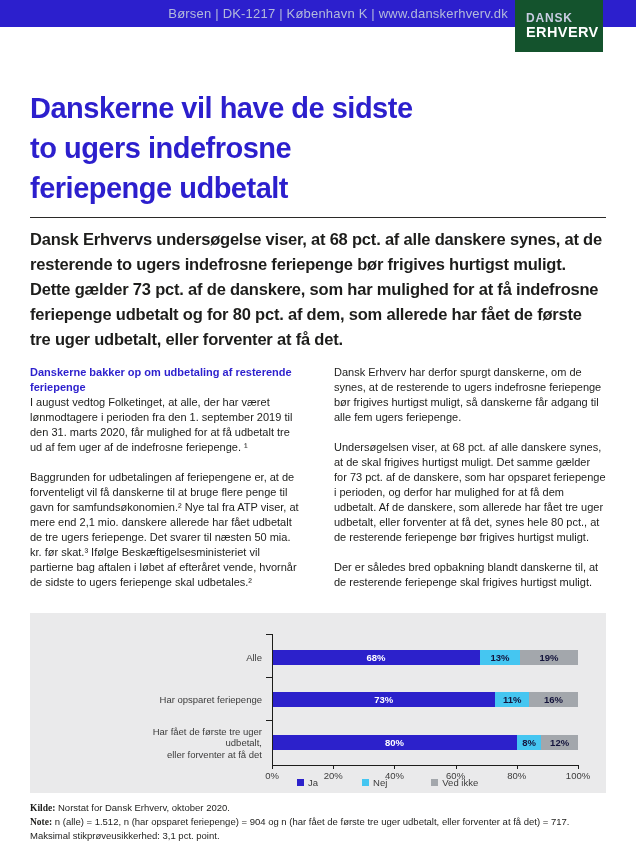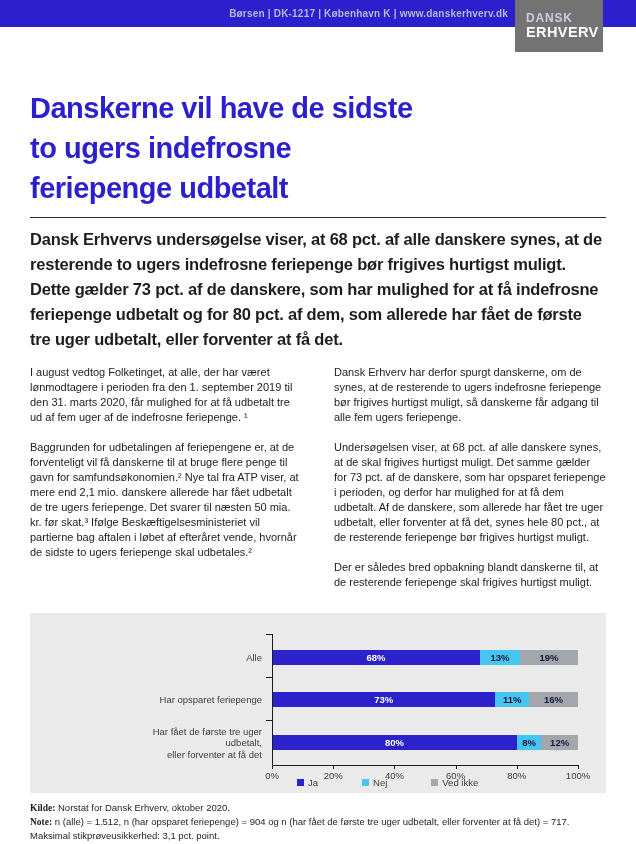--- a/index.html
+++ b/index.html
@@ -3,22 +3,22 @@
 <meta charset="utf-8">
 <style>
   * { margin:0; padding:0; box-sizing:border-box; }
   html,body { background:#ffffff; }
   body { font-family:"Liberation Sans", sans-serif; color:#1d1d1b; }
   .page { position:relative; width:636px; height:844px; background:#fff; overflow:hidden; }
 
   
   .topbar { position:absolute; left:0; top:0; width:636px; height:27px; background:#2c1fcd; }
   .topbar-meta { position:absolute; right:128px; top:0; height:17px; line-height:27px;
-                 font-size:10px; letter-spacing:.2px; color:#b3badb;font-weight:bold; }
-  .logo-block { position:absolute; right:33px; top:0; width:88px; height:52px; background:#737373;
+                 font-size:13px; letter-spacing:.2px; color:#b3badb; }
+  .logo-block { position:absolute; right:33px; top:0; width:88px; height:52px; background:#14532d;
                 display:flex; flex-direction:column; justify-content:center; padding-left:11px; }
   .logo-line1 { font-size:12px; letter-spacing:.8px; color:#c9cde2; font-weight:700; line-height:13px; }
   .logo-line2 { font-size:14.5px; letter-spacing:.4px; color:#ffffff; font-weight:700; line-height:15px; }
 
   
   .content { position:absolute; left:30px; top:88px; width:576px; }
   .title { color:#2c1fcd; font-weight:700; font-size:29px; line-height:40px; letter-spacing:-0.5px; }
   .divider { margin-top:9px; border-top:1.5px solid #2b2a28; }
   .intro { margin-top:9px; font-weight:700; font-size:16.5px; line-height:25px; letter-spacing:-0.2px; }
 
@@ -72,20 +72,21 @@
       <div>to ugers indefrosne</div>
       <div>feriepenge udbetalt</div>
     </div>
 
     <div class="divider"></div>
 
     <div class="intro">Dansk Erhvervs undersøgelse viser, at 68 pct. af alle danskere synes, at de resterende to ugers indefrosne feriepenge bør frigives hurtigst muligt. Dette gælder 73 pct. af de danskere, som har mulighed for at få indefrosne feriepenge udbetalt og for 80 pct. af dem, som allerede har fået de første tre uger udbetalt, eller forventer at få det.</div>
 
     <div class="columns">
       <div class="col">
+        <div class="subheading">Danskerne bakker op om udbetaling af resterende feriepenge</div>
         <p>I august vedtog Folketinget, at alle, der har været lønmodtagere i perioden fra den 1. september 2019 til den 31. marts 2020, får mulighed for at få udbetalt tre ud af fem uger af de indefrosne feriepenge. ¹</p>
         <p>Baggrunden for udbetalingen af feriepengene er, at de forventeligt vil få danskerne til at bruge flere penge til gavn for samfundsøkonomien.² Nye tal fra ATP viser, at mere end 2,1 mio. danskere allerede har fået udbetalt de tre ugers feriepenge. Det svarer til næsten 50 mia. kr. før skat.³ Ifølge Beskæftigelsesministeriet vil partierne bag aftalen i løbet af efteråret vende, hvornår de sidste to ugers feriepenge skal udbetales.²</p>
       </div>
       <div class="col">
         <p>Dansk Erhverv har derfor spurgt danskerne, om de synes, at de resterende to ugers indefrosne feriepenge bør frigives hurtigst muligt, så danskerne får adgang til alle fem ugers feriepenge.</p>
         <p>Undersøgelsen viser, at 68 pct. af alle danskere synes, at de skal frigives hurtigst muligt. Det samme gælder for 73 pct. af de danskere, som har opsparet feriepenge i perioden, og derfor har mulighed for at få dem udbetalt. Af de danskere, som allerede har fået tre uger udbetalt, eller forventer at få det, synes hele 80 pct., at de resterende feriepenge bør frigives hurtigst muligt.</p>
         <p>Der er således bred opbakning blandt danskerne til, at de resterende feriepenge skal frigives hurtigst muligt.</p>
       </div>
     </div>
 

